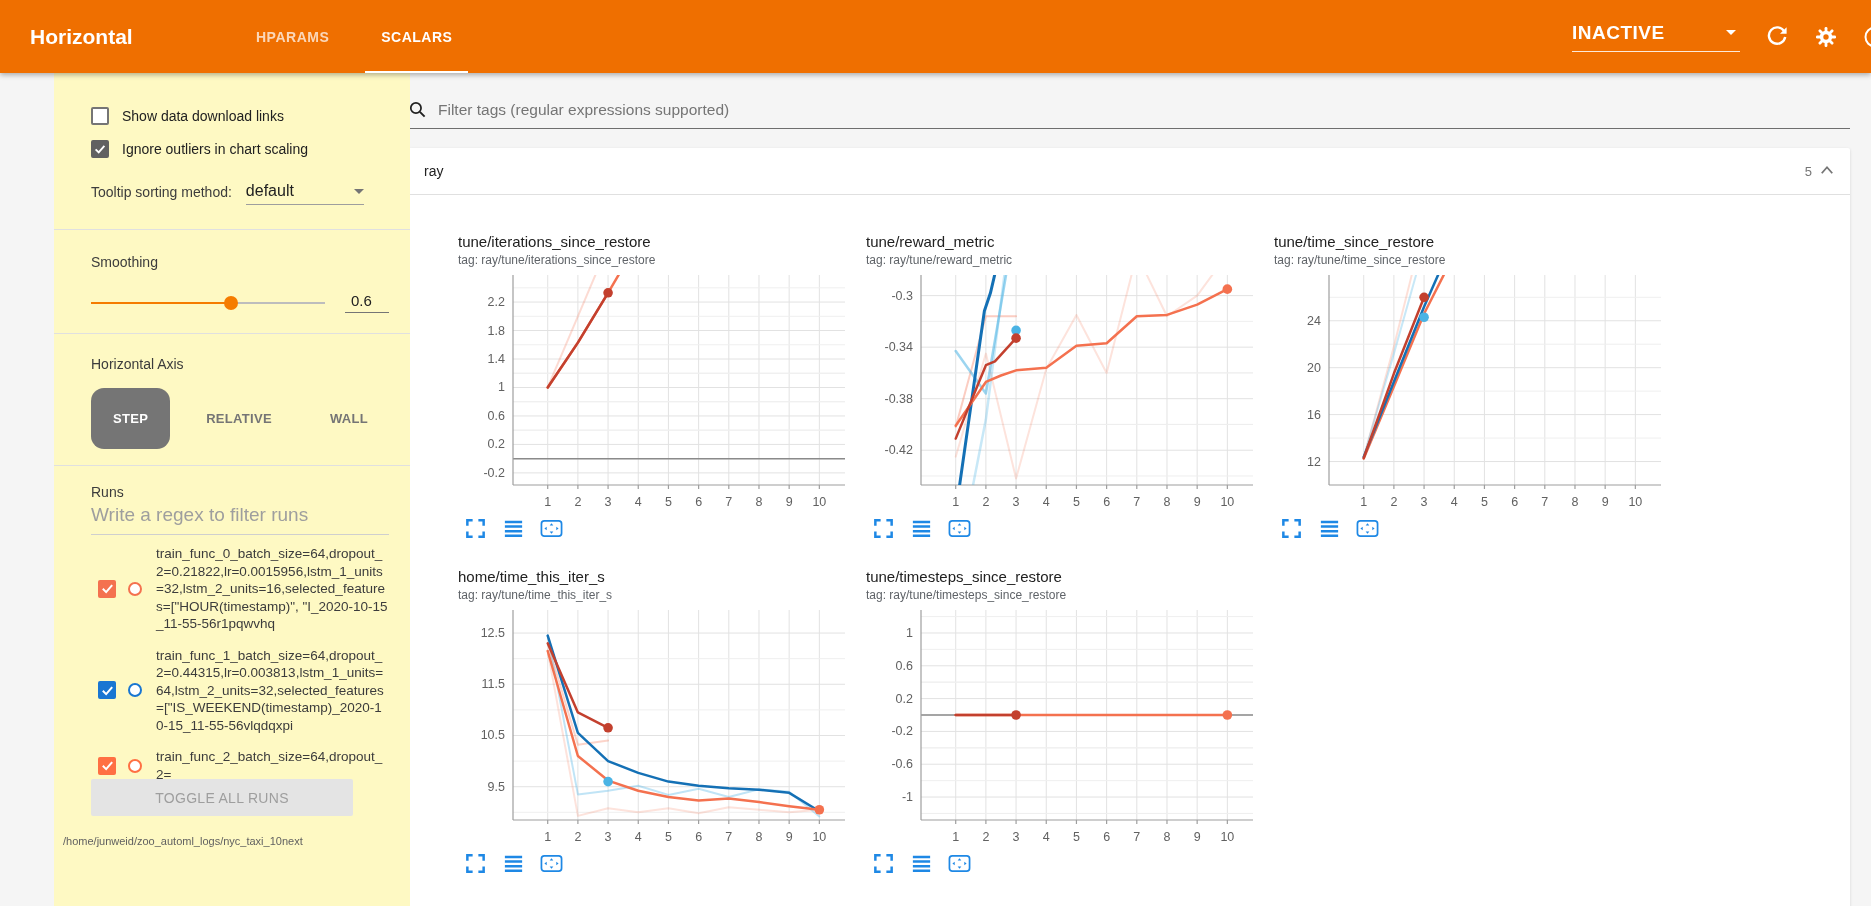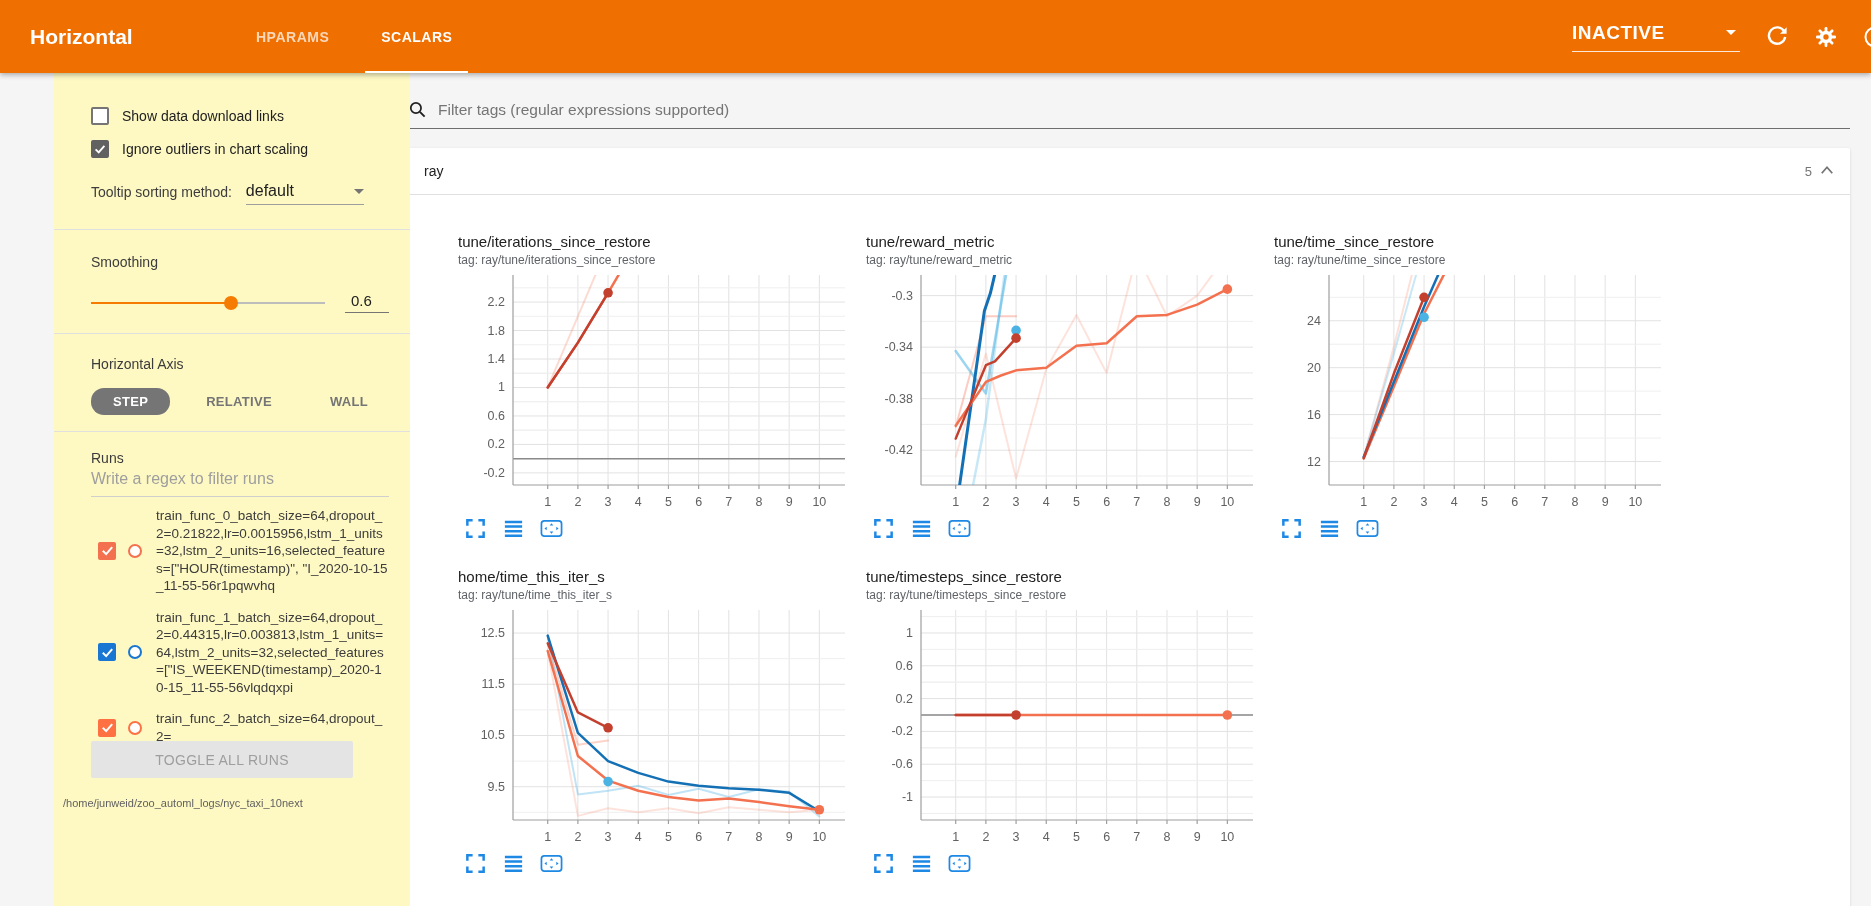--- a/index.html
+++ b/index.html
@@ -41,24 +41,24 @@
   .caret-down-g { width:0; height:0; border-left:5px solid transparent; border-right:5px solid transparent;
                   border-top:5px solid #757575; }
   .section-label { color:#3c3c3c; }
   .smooth-row { display:flex; align-items:center; margin-top:22px; }
   .slider { position:relative; flex:1; height:14px; margin-right:20px; cursor:pointer; }
   .slider-track { position:absolute; left:0; right:0; top:6px; height:2px; background:#bdbdbd; }
   .slider-fill { position:absolute; left:0; top:6px; height:2px; background:#f57c00; }
   .slider-thumb { position:absolute; top:0; width:14px; height:14px; border-radius:50%; background:#f57c00; }
   .smooth-value { width:44px; text-align:left; font-size:15px; border-bottom:1px solid #757575; padding:0 2px 3px 6px; }
   .axis-buttons { display:flex; align-items:center; margin-top:16px; }
-  .axis-btn { font-size:13px; font-weight:bold; letter-spacing:.3px; color:#757575; padding:6px 22px;
+  .axis-btn { font-size:13px; font-weight:bold; letter-spacing:.3px; color:#757575; padding:23px 22px;
               border-radius:13px; cursor:pointer; margin-right:14px; }
   .axis-btn.active { background:#757575; color:#fff; }
-  .runs-filter { width:100%; border:none; outline:none; border-bottom:1px solid #cfcfcf; font-size:16px;
+  .runs-filter { width:100%; border:none; outline:none; border-bottom:1px solid #cfcfcf; font-size:19px;
                  padding:4px 0 8px 0; font-family:"Liberation Sans", sans-serif; color:#212121; background:transparent; }
   .runs-filter::placeholder { color:#9e9e9e; }
   .runs-list { height:242px; overflow:hidden; margin-top:10px; }
   .run-row { display:flex; align-items:center; padding-left:7px; margin-bottom:14px; cursor:pointer; }
   .run-checkbox { width:18px; height:18px; border-radius:2px; flex:0 0 auto; display:flex; align-items:center;
                   justify-content:center; }
   .run-checkbox svg { width:15px; height:15px; }
   .run-radio { width:14px; height:14px; border-radius:50%; border:2px solid; flex:0 0 auto; margin-left:12px; background:#fff; }
   .run-label { margin-left:14px; width:250px; font-size:13.5px; color:#3c3c3c; line-height:17.5px; word-break:break-all; }
   .toggle-all-btn { position:relative; z-index:3; display:block; margin:-8px 0 0 0; width:262px; height:37px;

